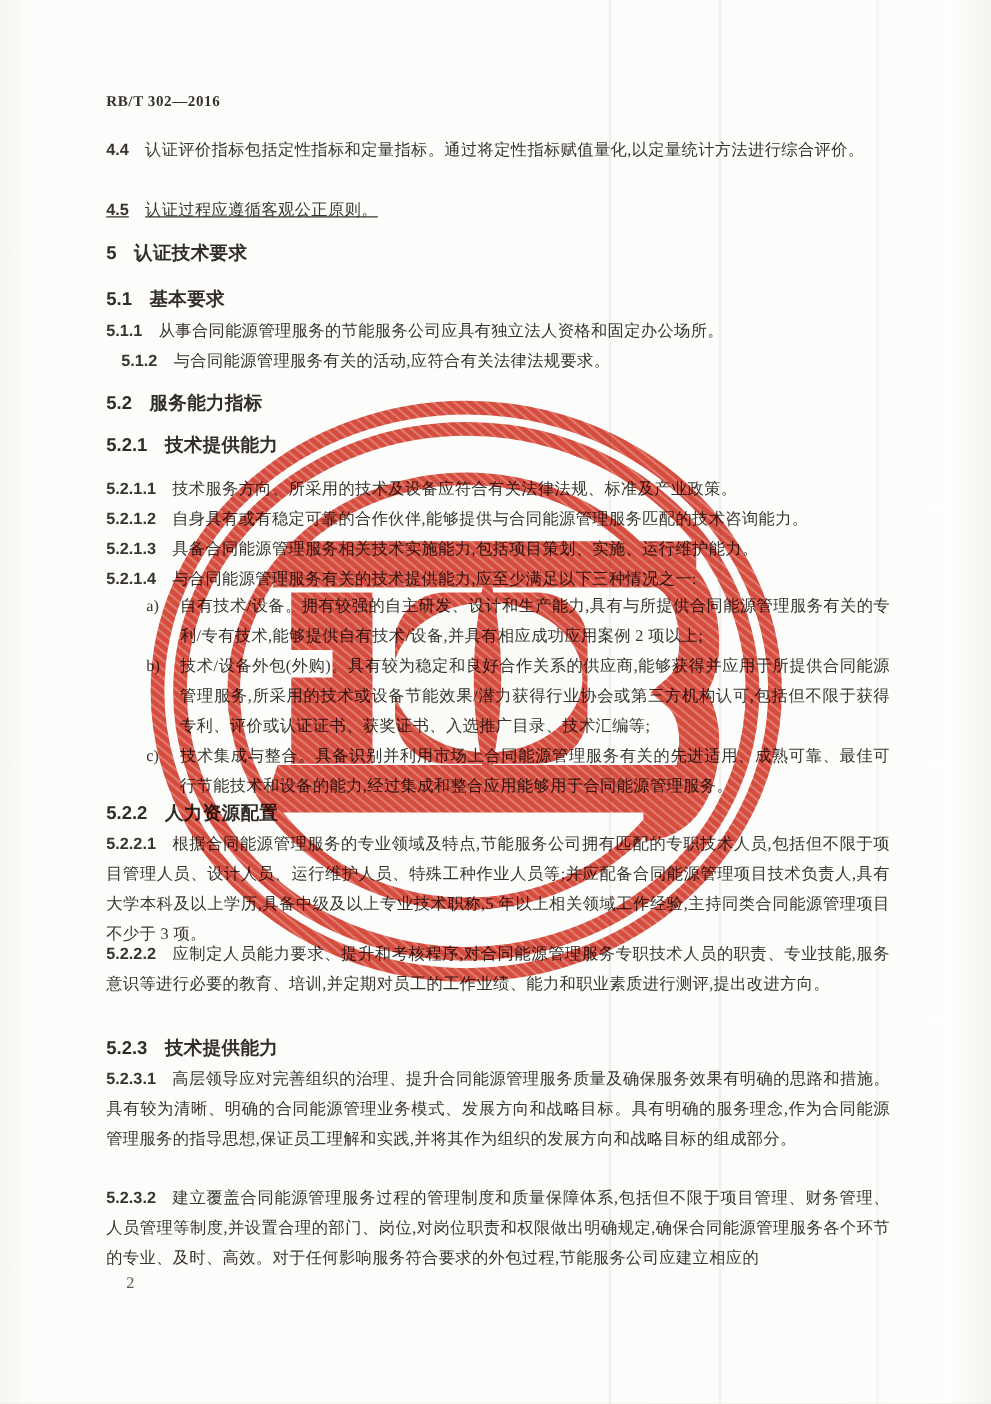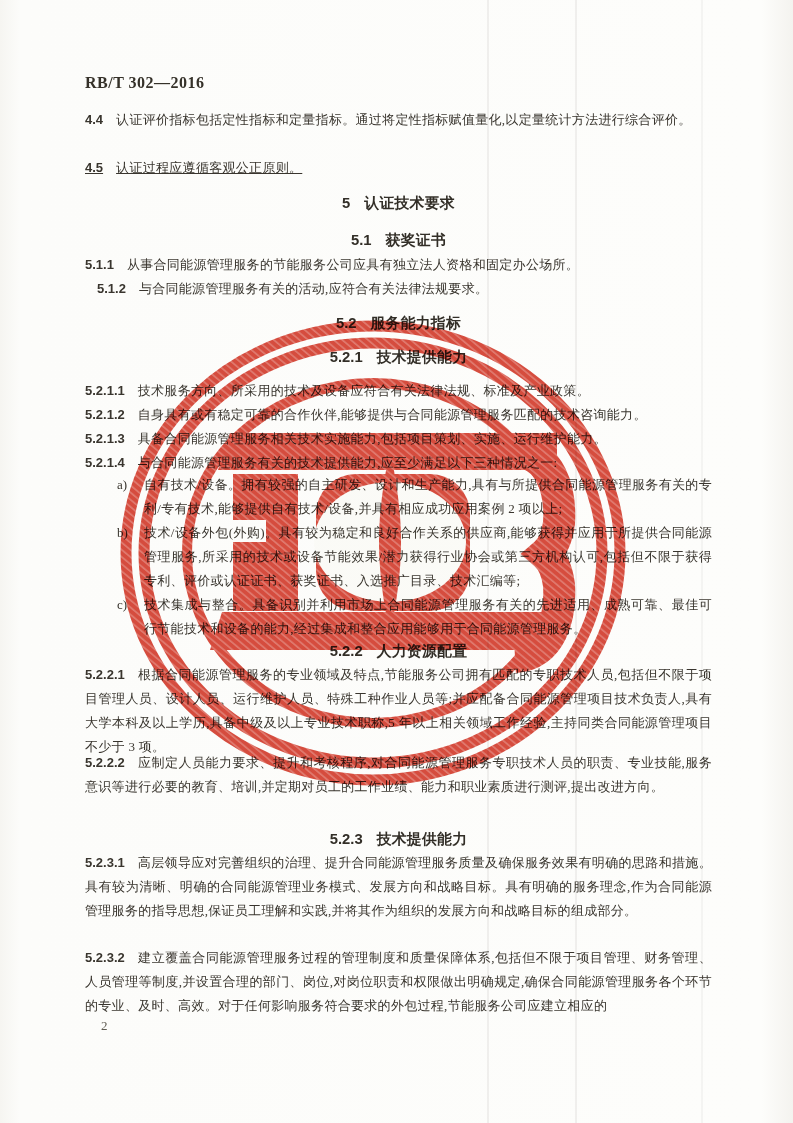--- a/index.html
+++ b/index.html
@@ -7,34 +7,34 @@
     position:relative;width:793px;height:1123px;margin:0 auto;
     background:linear-gradient(90deg,#f6f5f1 0,#fcfcfa 2.5%,#fdfdfb 96%,#f4f3ef 100%);
     overflow:hidden;
     font-family:"Liberation Serif","DejaVu Serif",serif;
   }
   .scanline{position:absolute;top:0;bottom:0;width:2px;background:rgba(110,105,95,.09);}
   .sl1{left:487px;} .sl2{left:575px;} .sl3{left:701px;background:rgba(110,105,95,.06);}
   .doc-header{
     position:absolute;left:85px;top:74px;
     font-family:"Liberation Serif","DejaVu Serif",serif;
-    font-weight:bold;font-size:16px;color:#353129;letter-spacing:.5px;
+    font-weight:bold;font-size:12px;color:#353129;letter-spacing:.5px;
   }
   .item{
     position:absolute;left:85px;width:627px;margin:0;
     font-size:13px;line-height:24px;letter-spacing:.3px;
     color:#39352e;text-align:justify;
   }
   .item .num{
     font-family:"Liberation Sans","DejaVu Sans",sans-serif;
     font-weight:bold;margin-right:13px;letter-spacing:0;
   }
   .h1,.h2,.h3{
     font-family:"Liberation Sans","DejaVu Sans",sans-serif;
-    font-weight:bold;font-size:14.8px;color:#322e27;text-align:center;
+    font-weight:bold;font-size:14.8px;color:#322e27;text-align:left;
   }
   .h1 .num,.h2 .num,.h3 .num{margin-right:14px;}
   .list{left:117px;width:595px;display:flex;}
   .list .num{
     font-family:"Liberation Serif","DejaVu Serif",serif;
     font-weight:normal;flex:0 0 27px;margin-right:0;
   }
   .list .txt{flex:1;text-align:justify;}
   .page-number{
     position:absolute;left:101px;top:1014px;
@@ -53,21 +53,21 @@
   <div class="scanline sl1"></div>
   <div class="scanline sl2"></div>
   <div class="scanline sl3"></div>
 
   <div class="doc-header">RB/T 302—2016</div>
 
   <main id="doc-body">
       <p class="item" style="top: 108px;"><span class="num">4.4</span><span class="txt">认证评价指标包括定性指标和定量指标。通过将定性指标赋值量化,以定量统计方法进行综合评价。</span></p>
       <p class="item" style="top: 156px; text-decoration: underline;"><span class="num">4.5</span><span class="txt">认证过程应遵循客观公正原则。</span></p>
       <p class="item h1" style="top: 191px;"><span class="num">5</span><span class="txt">认证技术要求</span></p>
-      <p class="item h2" style="top: 228px;"><span class="num">5.1</span><span class="txt">获奖证书</span></p>
+      <p class="item h2" style="top: 228px;"><span class="num">5.1</span><span class="txt">基本要求</span></p>
       <p class="item" style="top: 253px;"><span class="num">5.1.1</span><span class="txt">从事合同能源管理服务的节能服务公司应具有独立法人资格和固定办公场所。</span></p>
       <p class="item" style="top: 277px; margin-left: 12px;"><span class="num">5.1.2</span><span class="txt">与合同能源管理服务有关的活动,应符合有关法律法规要求。</span></p>
       <p class="item h2" style="top: 311px;"><span class="num">5.2</span><span class="txt">服务能力指标</span></p>
       <p class="item h3" style="top: 345px;"><span class="num">5.2.1</span><span class="txt">技术提供能力</span></p>
       <p class="item" style="top: 379px;"><span class="num">5.2.1.1</span><span class="txt">技术服务方向、所采用的技术及设备应符合有关法律法规、标准及产业政策。</span></p>
       <p class="item" style="top: 403px;"><span class="num">5.2.1.2</span><span class="txt">自身具有或有稳定可靠的合作伙伴,能够提供与合同能源管理服务匹配的技术咨询能力。</span></p>
       <p class="item" style="top: 427px;"><span class="num">5.2.1.3</span><span class="txt">具备合同能源管理服务相关技术实施能力,包括项目策划、实施、运行维护能力。</span></p>
       <p class="item" style="top: 451px;"><span class="num">5.2.1.4</span><span class="txt">与合同能源管理服务有关的技术提供能力,应至少满足以下三种情况之一:</span></p>
       <p class="item list" style="top: 473px;">
         <span class="num">a)</span>

